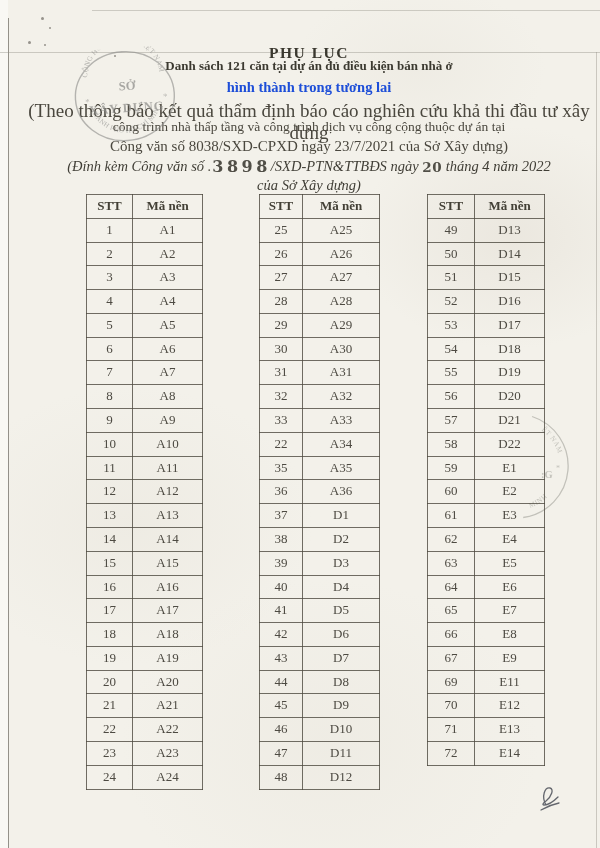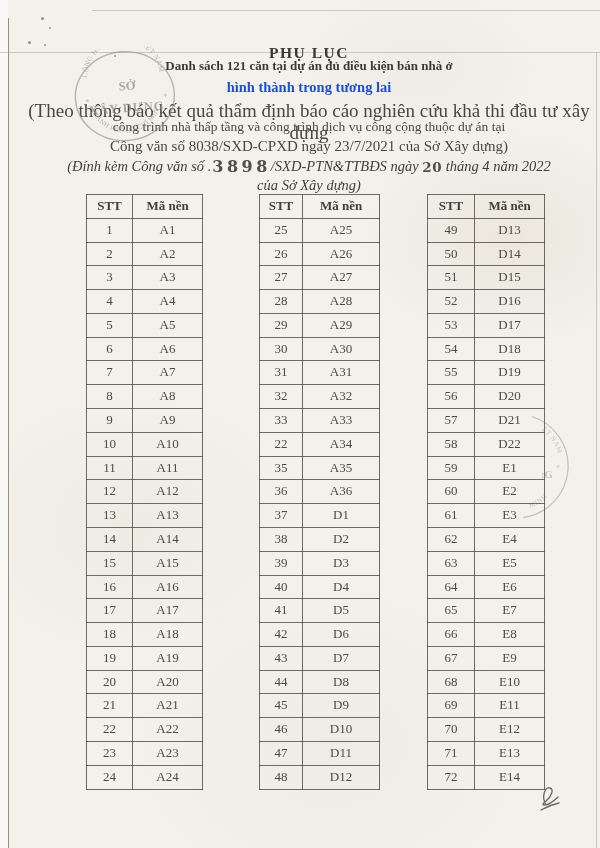--- a/index.html
+++ b/index.html
@@ -480,24 +480,20 @@
       <tr>
         <td class="c-stt">66</td>
         <td class="c-code">E8</td>
       </tr>
 
       <tr>
         <td class="c-stt">67</td>
         <td class="c-code">E9</td>
       </tr>
 
-      <tr>
-        <td class="c-stt">68</td>
-        <td class="c-code">E10</td>
-      </tr>
 
       <tr>
         <td class="c-stt">69</td>
         <td class="c-code">E11</td>
       </tr>
 
       <tr>
         <td class="c-stt">70</td>
         <td class="c-code">E12</td>
       </tr>

